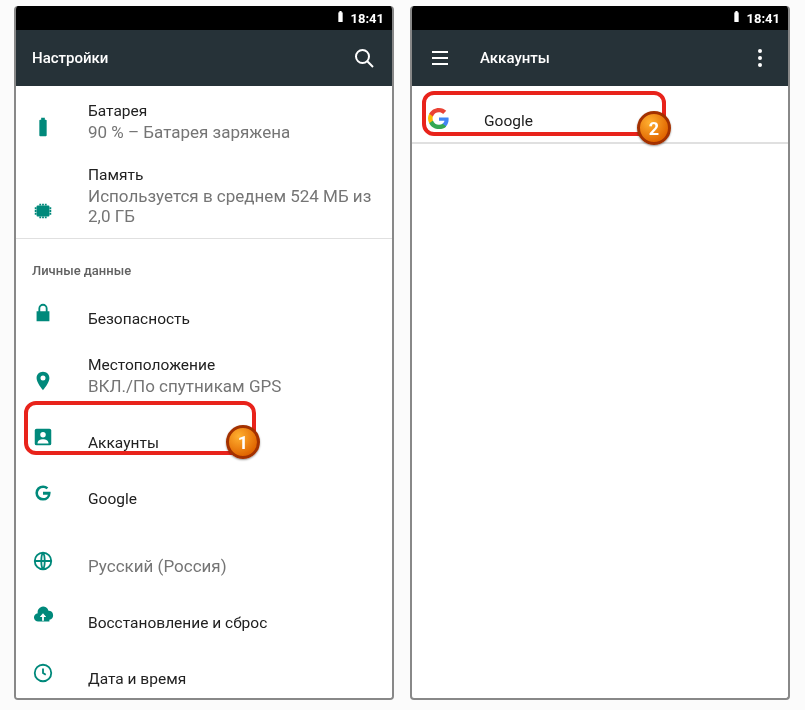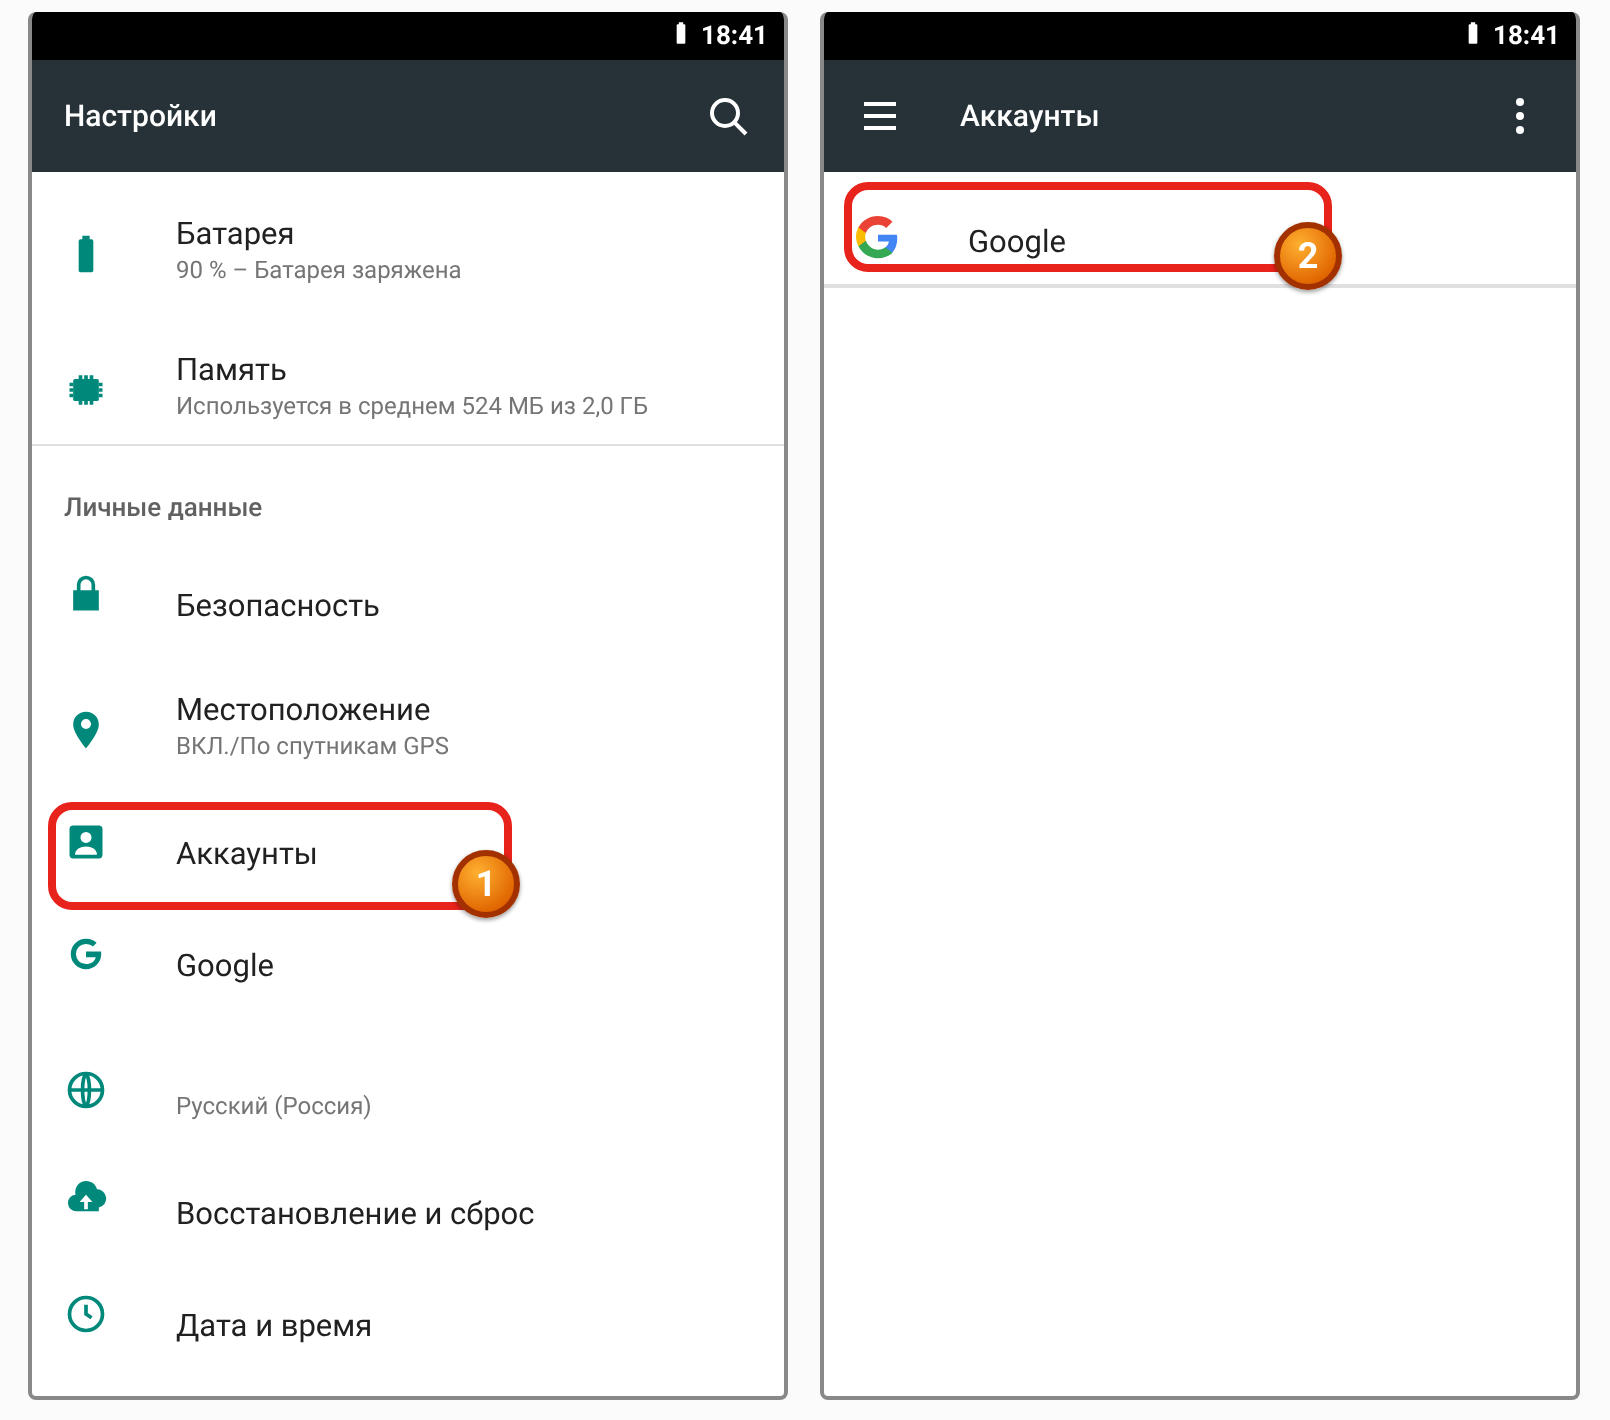--- a/index.html
+++ b/index.html
@@ -68,21 +68,21 @@
     width: 56px;
     display: flex;
     align-items: center;
     justify-content: flex-start;
     color: #00897b;
     flex-shrink: 0;
   }
   .row .leading svg { width: 22px; height: 22px; }
   .row .texts { flex: 1; }
   .row .primary   { font-size: 15.5px; color: #212121; }
-  .row .secondary { font-size: 12px;  color: #757575; margin-top: 2px; }
+  .row .secondary { font-size: 17px;  color: #757575; margin-top: 2px; }
   .section-header {
     font-size: 13px;
     font-weight: 500;
     color: #616161;
     padding: 24px 16px 6px 16px;
     border-top: 1px solid #e0e0e0;
   }
   .divider { border-top: 1px solid #e0e0e0; }
 
   .google-ico {

